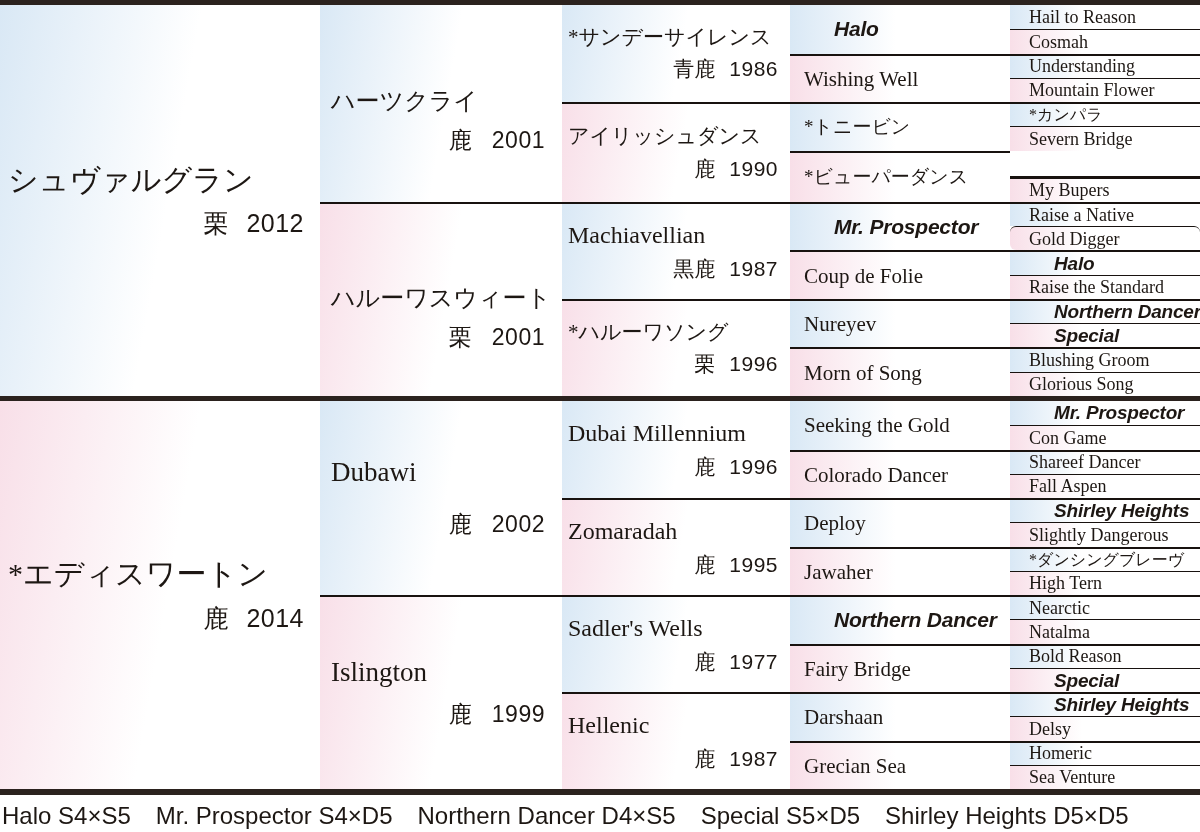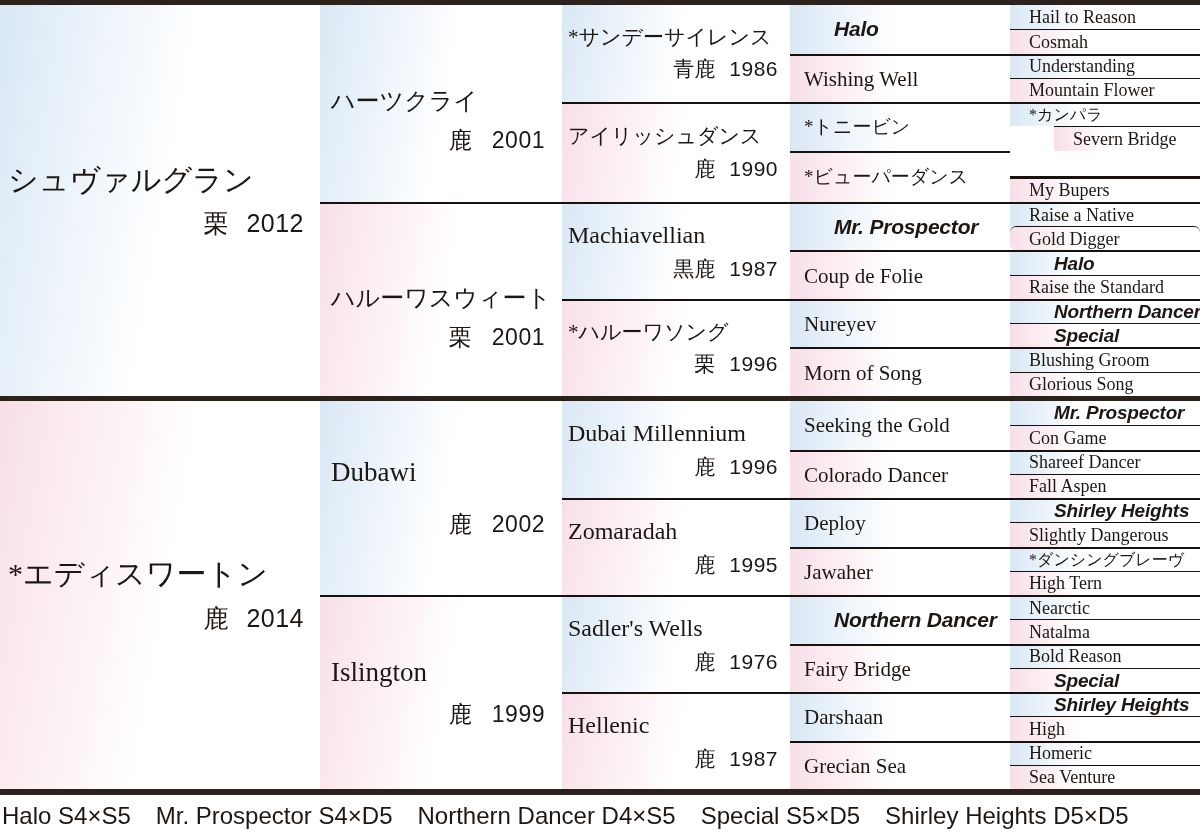--- a/index.html
+++ b/index.html
@@ -169,21 +169,21 @@
       </div>
       <div class="cell c4 m bt" style="grid-area: 3 / 5 / 4;">
         <div class="nm">Understanding</div>
       </div>
       <div class="cell c4 f bt-thin" style="grid-area: 4 / 5 / 5;">
         <div class="nm">Mountain Flower</div>
       </div>
       <div class="cell c4 m bt" style="grid-area: 5 / 5 / 6;">
         <div class="nm jp">*カンパラ</div>
       </div>
-      <div class="cell c4 f bt-thin" style="grid-area: 6 / 5 / 7; margin-left: 44px;">
+      <div class="cell c4 f bt-thin" style="grid-area: 6 / 5 / 7;">
         <div class="nm">Severn Bridge</div>
       </div>
       <div class="cell c4 m bt" style="grid-area: 7 / 5 / 8; margin-top: 25px;">
         <div class="nm">Lyphard</div>
       </div>
       <div class="cell c4 f bt-thin" style="grid-area: 8 / 5 / 9;">
         <div class="nm">My Bupers</div>
       </div>
       <div class="cell c4 m bt" style="grid-area: 9 / 5 / 10;">
         <div class="nm">Raise a Native</div>
@@ -243,21 +243,21 @@
         <div class="nm">Zomaradah</div>
         <div class="yr">
           <span class="coat">鹿</span>
           <span class="yy">1995</span>
         </div>
       </div>
       <div class="cell c2 m bt" style="grid-area: 9 / 3 / 13;">
         <div class="nm">Sadler's Wells</div>
         <div class="yr">
           <span class="coat">鹿</span>
-          <span class="yy">1976</span>
+          <span class="yy">1977</span>
         </div>
       </div>
       <div class="cell c2 f bt" style="grid-area: 13 / 3 / 17;">
         <div class="nm">Hellenic</div>
         <div class="yr">
           <span class="coat">鹿</span>
           <span class="yy">1987</span>
         </div>
       </div>
       <div class="cell c3 m" style="grid-area: 1 / 4 / 3;">
@@ -317,21 +317,21 @@
       <div class="cell c4 m bt" style="grid-area: 11 / 5 / 12;">
         <div class="nm">Bold Reason</div>
       </div>
       <div class="cell c4 f bt-thin" style="grid-area: 12 / 5 / 13;">
         <div class="nm it">Special</div>
       </div>
       <div class="cell c4 m bt" style="grid-area: 13 / 5 / 14;">
         <div class="nm it">Shirley Heights</div>
       </div>
       <div class="cell c4 f bt-thin" style="grid-area: 14 / 5 / 15;">
-        <div class="nm">High</div>
+        <div class="nm">Delsy</div>
       </div>
       <div class="cell c4 m bt" style="grid-area: 15 / 5 / 16;">
         <div class="nm">Homeric</div>
       </div>
       <div class="cell c4 f bt-thin" style="grid-area: 16 / 5 / 17;">
         <div class="nm">Sea Venture</div>
       </div>
     </div>
   <div class="bar mid"></div>
   <div class="bar bot"></div>

